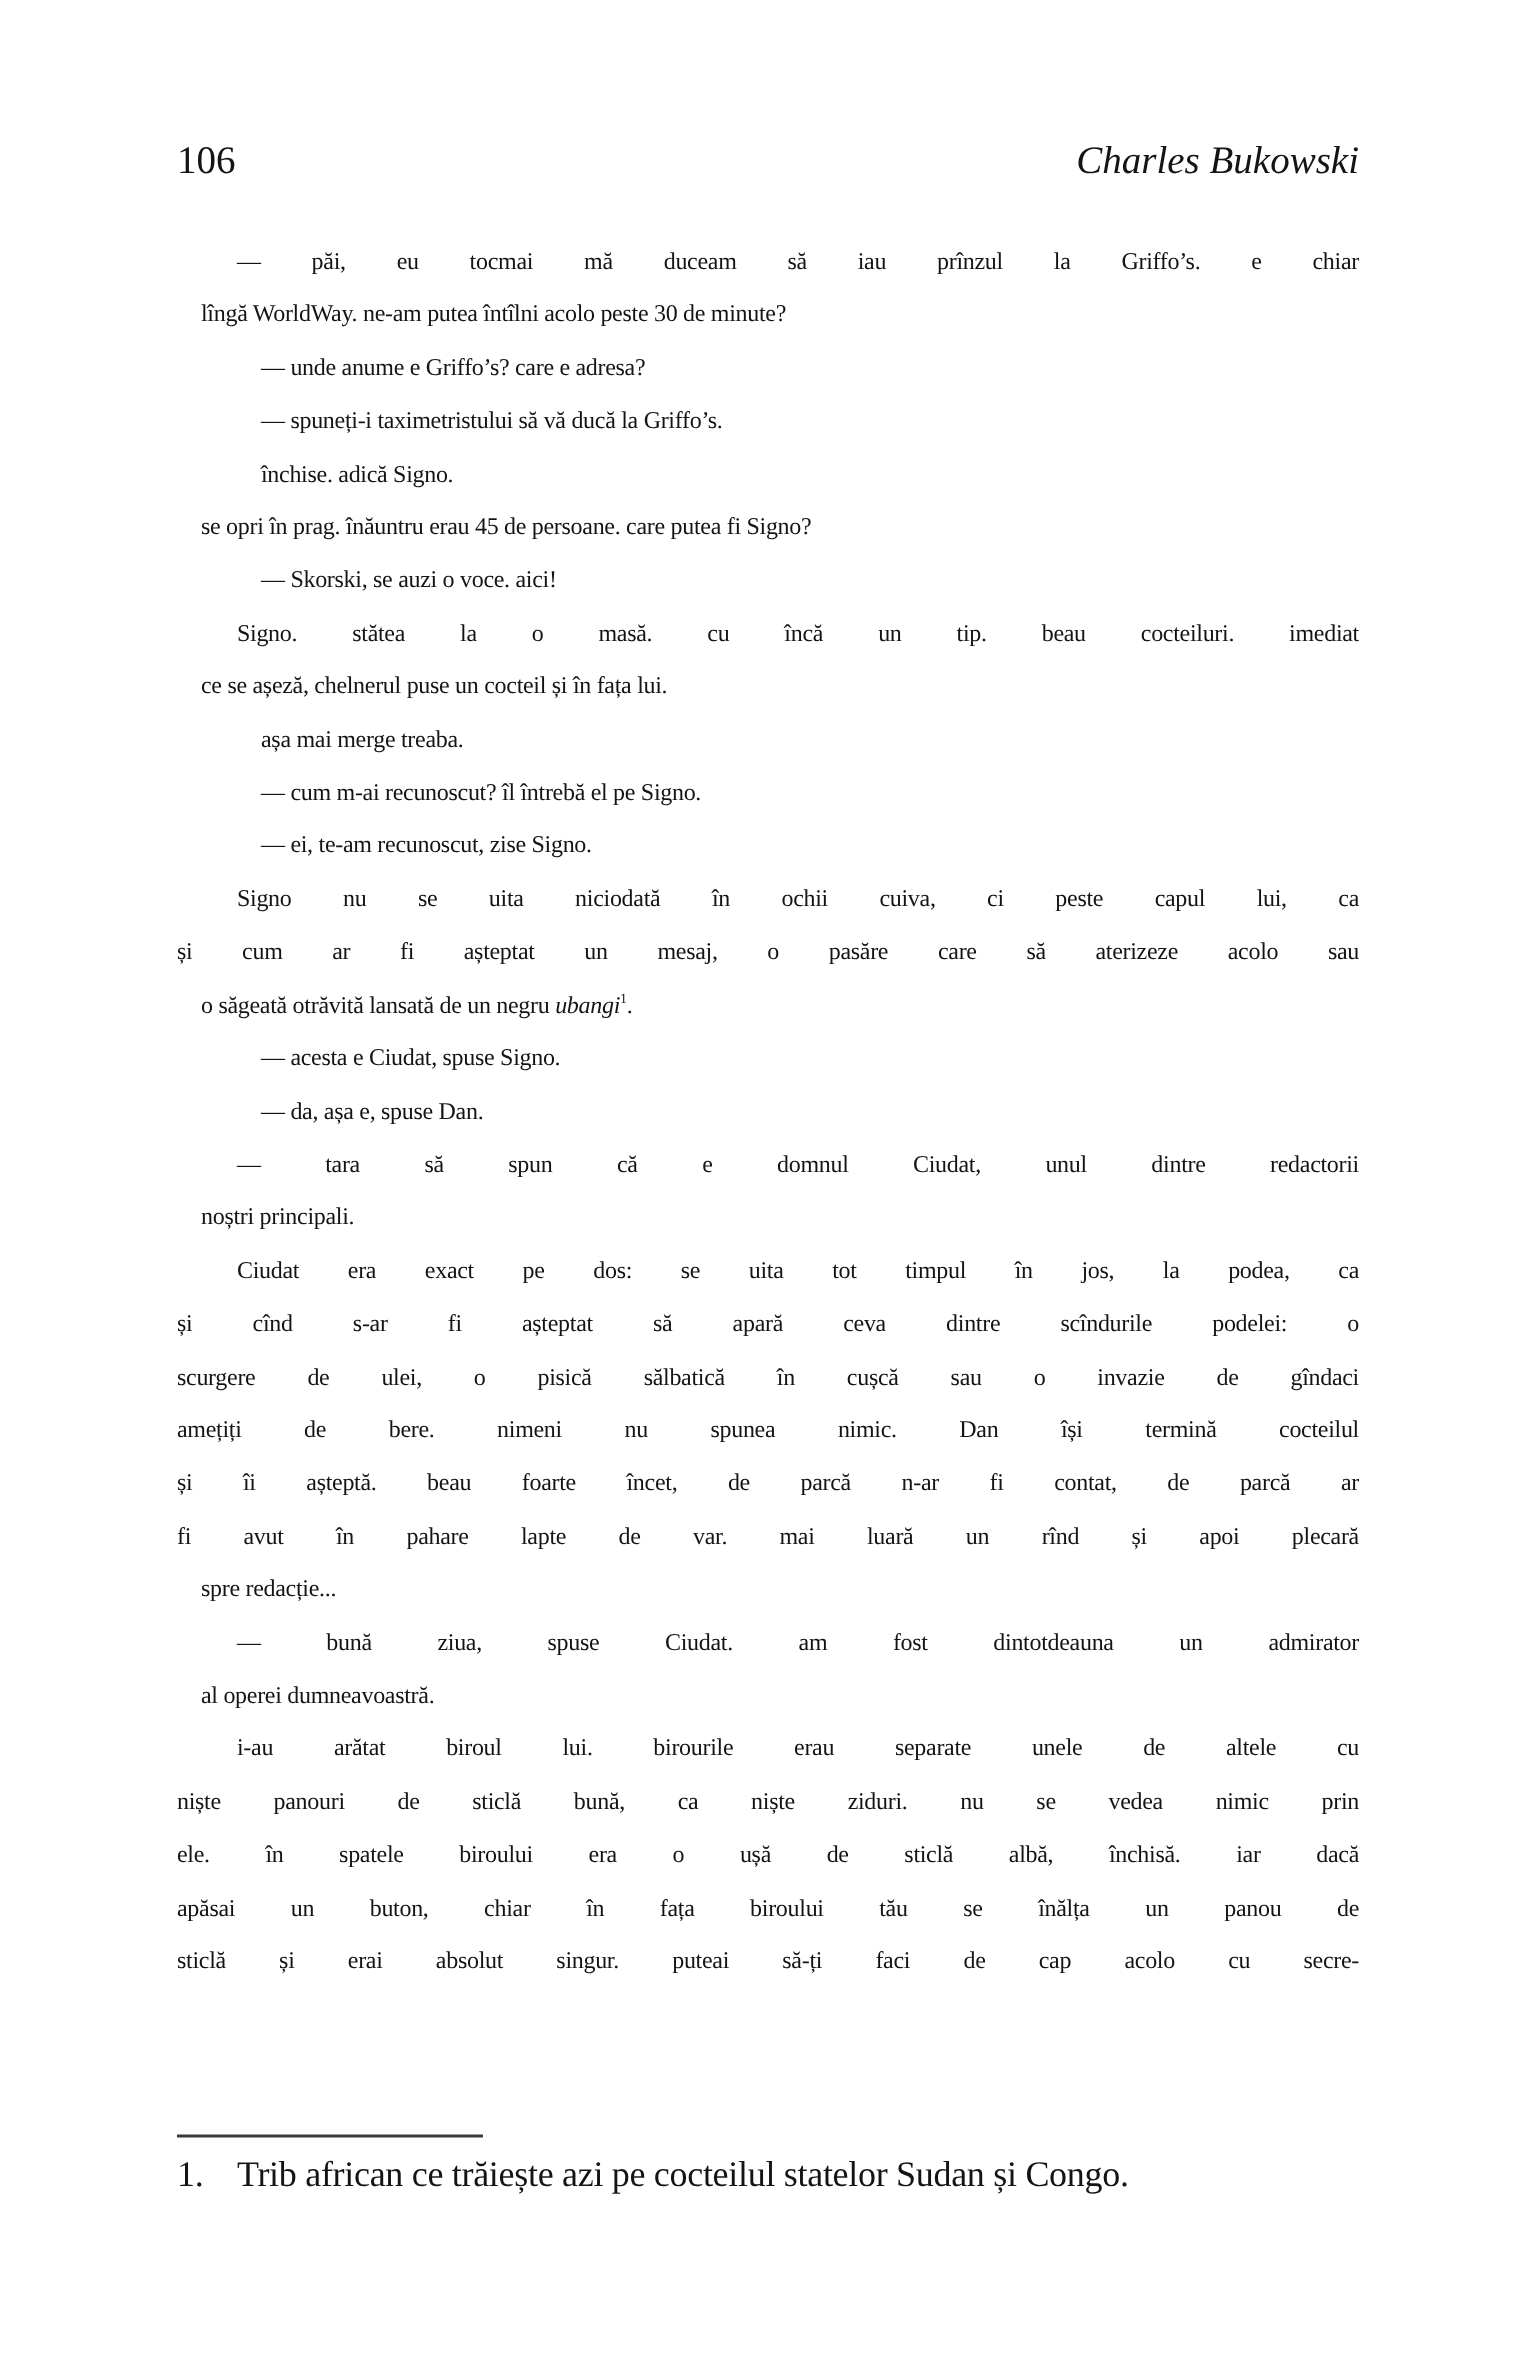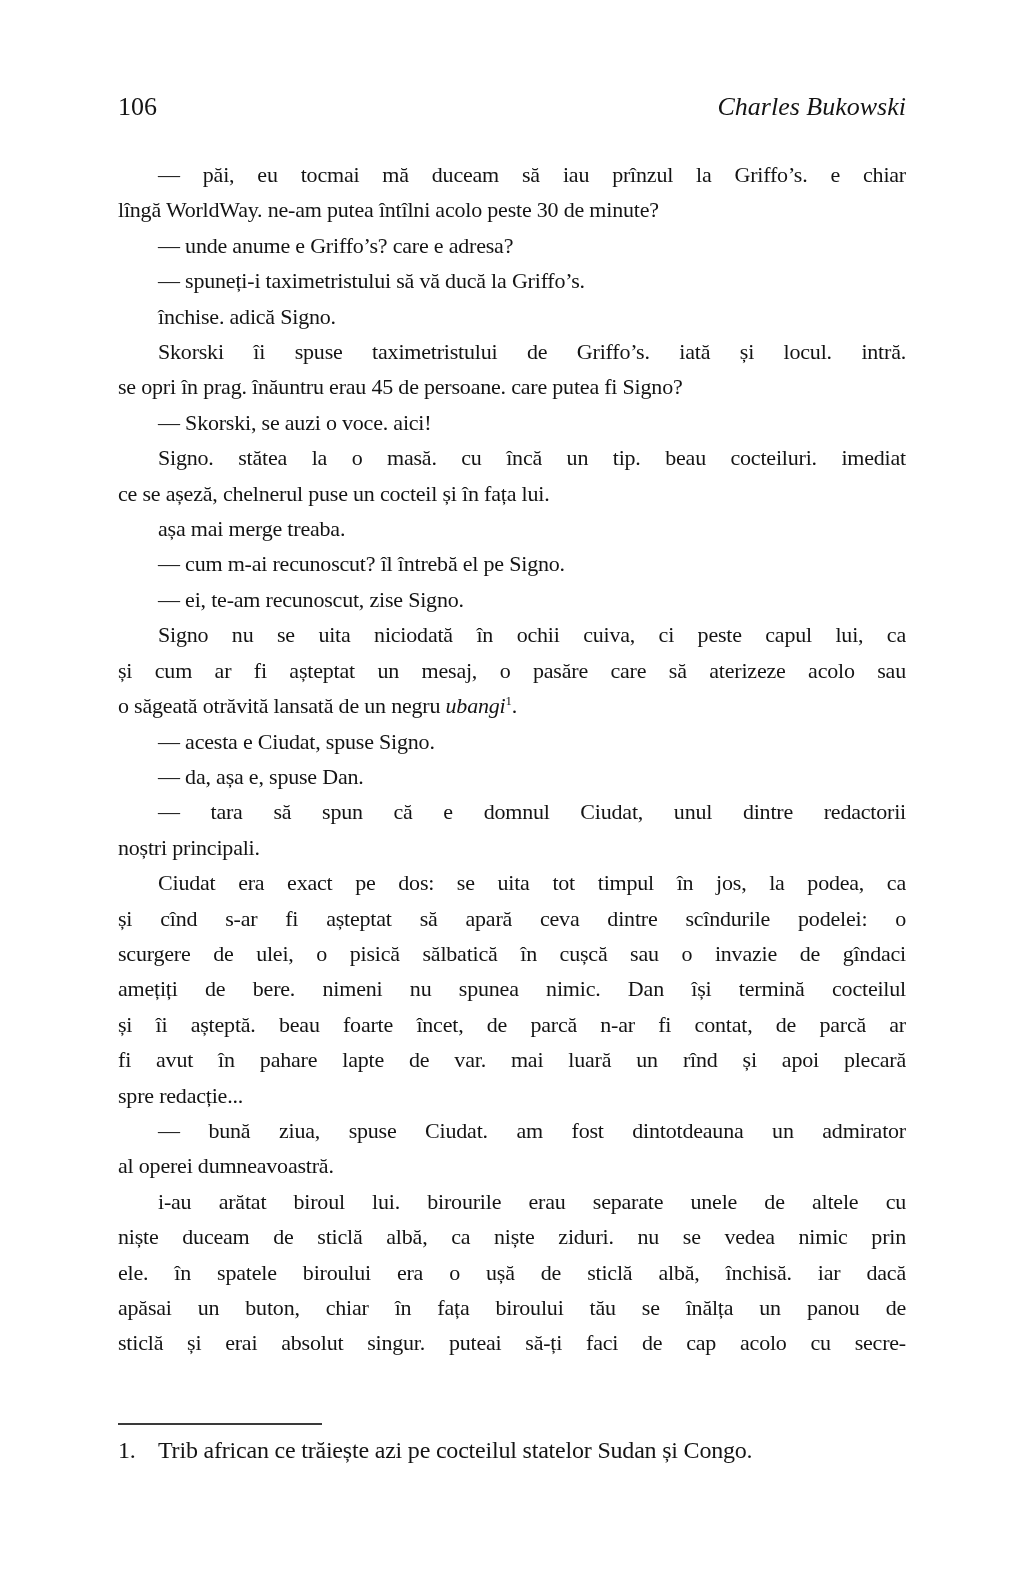--- a/index.html
+++ b/index.html
@@ -30,34 +30,35 @@
   }
   .page-header .author {
     font-style: italic;
   }
   
   .body-text {
     position: absolute;
     top: 157px;
     left: 118px;
     width: 788px;
-    font-size: 22px;
+    font-size: 16px;
     line-height: 35.4px;
     letter-spacing: -0.2px;
   }
   .para { margin: 0; }
   .line {
     text-align: justify;
     text-align-last: justify;
     text-justify: inter-word;
     min-height: 35.4px;
   }
   .line.endline {
     text-align: center;
     text-align-last: left;
+    margin-left: 16px;
   }
   .line.indent {
     text-indent: 40px;
   }
   .it { font-style: italic; }
   sup.fnref {
     font-size: 58%;
     line-height: 0;
     vertical-align: super;
   }
@@ -102,21 +103,20 @@
       <div class="para">
         <div class="line endline indent"><span>— unde anume e Griffo’s? care e adresa?</span></div>
       </div>
       <div class="para">
         <div class="line endline indent"><span>— spuneți-i taximetristului să vă ducă la Griffo’s.</span></div>
       </div>
       <div class="para">
         <div class="line endline indent"><span>închise. adică Signo.</span></div>
       </div>
       <div class="para">
-        <div class="line indent"><span>Skorski îi spuse taximetristului de Griffo’s. iată și locul. intră.</span></div>
         <div class="line endline"><span>se opri în prag. înăuntru erau 45 de persoane. care putea fi Signo?</span></div>
       </div>
       <div class="para">
         <div class="line endline indent"><span>— Skorski, se auzi o voce. aici!</span></div>
       </div>
       <div class="para">
         <div class="line indent"><span>Signo. stătea la o masă. cu încă un tip. beau cocteiluri. imediat</span></div>
         <div class="line endline"><span>ce se așeză, chelnerul puse un cocteil și în fața lui.</span></div>
       </div>
       <div class="para">
@@ -151,21 +151,21 @@
         <div class="line"><span>și îi așteptă. beau foarte încet, de parcă n-ar fi contat, de parcă ar</span></div>
         <div class="line"><span>fi avut în pahare lapte de var. mai luară un rînd și apoi plecară</span></div>
         <div class="line endline"><span>spre redacție...</span></div>
       </div>
       <div class="para">
         <div class="line indent"><span>— bună ziua, spuse Ciudat. am fost dintotdeauna un admirator</span></div>
         <div class="line endline"><span>al operei dumneavoastră.</span></div>
       </div>
       <div class="para">
         <div class="line indent"><span>i-au arătat biroul lui. birourile erau separate unele de altele cu</span></div>
-        <div class="line"><span>niște duceam de sticlă albă, ca niște ziduri. nu se vedea nimic prin</span></div>
+        <div class="line"><span>niște panouri de sticlă bună, ca niște ziduri. nu se vedea nimic prin</span></div>
         <div class="line"><span>ele. în spatele biroului era o ușă de sticlă albă, închisă. iar dacă</span></div>
         <div class="line"><span>apăsai un buton, chiar în fața biroului tău se înălța un panou de</span></div>
         <div class="line"><span>sticlă și erai absolut singur. puteai să-ți faci de cap acolo cu secre-</span></div>
       </div>
     </main>
 
   <div class="footnote-divider"></div>
 
   <div class="footnote">
     <span class="fn-marker">1.</span><span>Trib african ce trăiește azi pe cocteilul statelor Sudan și Congo.</span>

